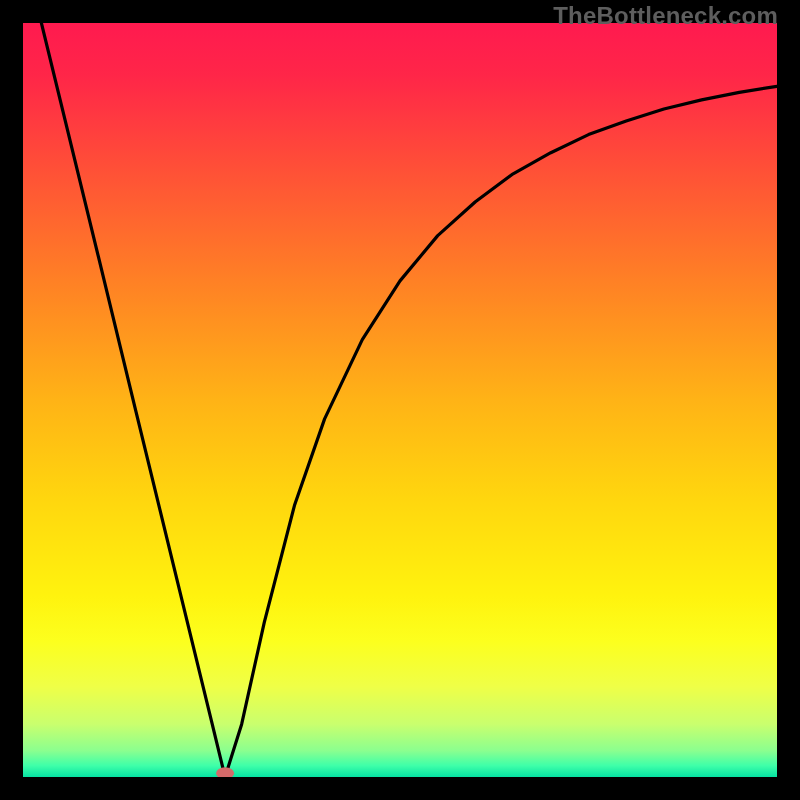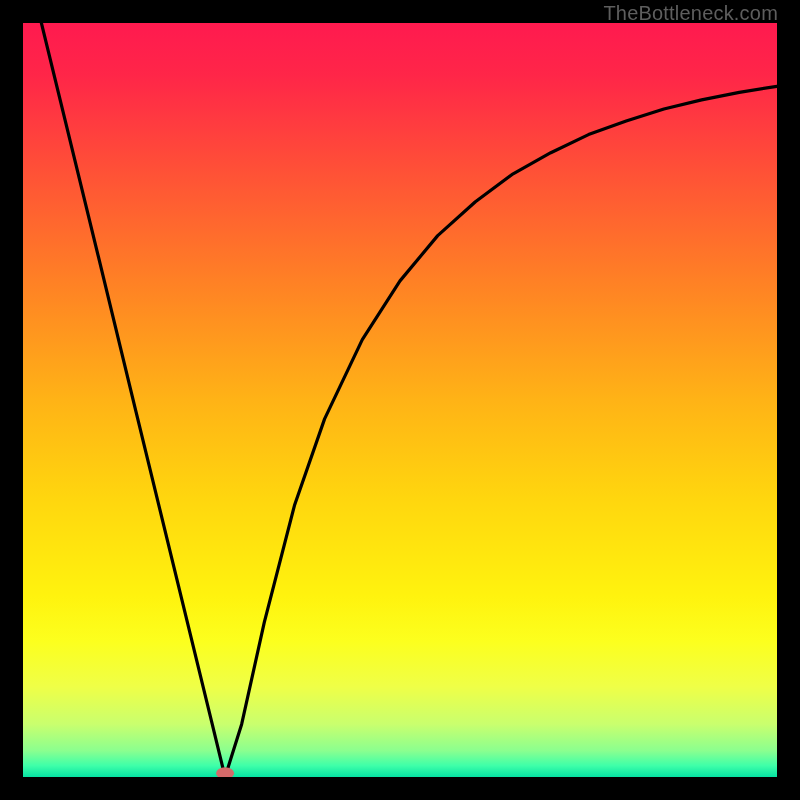--- a/index.html
+++ b/index.html
@@ -23,22 +23,22 @@
     left: 0;
     top: 0;
     width: 754px;
     height: 754px;
   }
   .watermark {
     position: absolute;
     top: 2px;
     right: 22px;
     font-family: Arial, Helvetica, sans-serif;
-    font-size: 20px;
-    font-weight: 400;
+    font-size: 24px;
+    font-weight: 700;
     color: #5e5e5e;
     letter-spacing: 0.2px;
   }
   svg {
     display: block;
   }
 </style>
 </head>
 <body>
 

